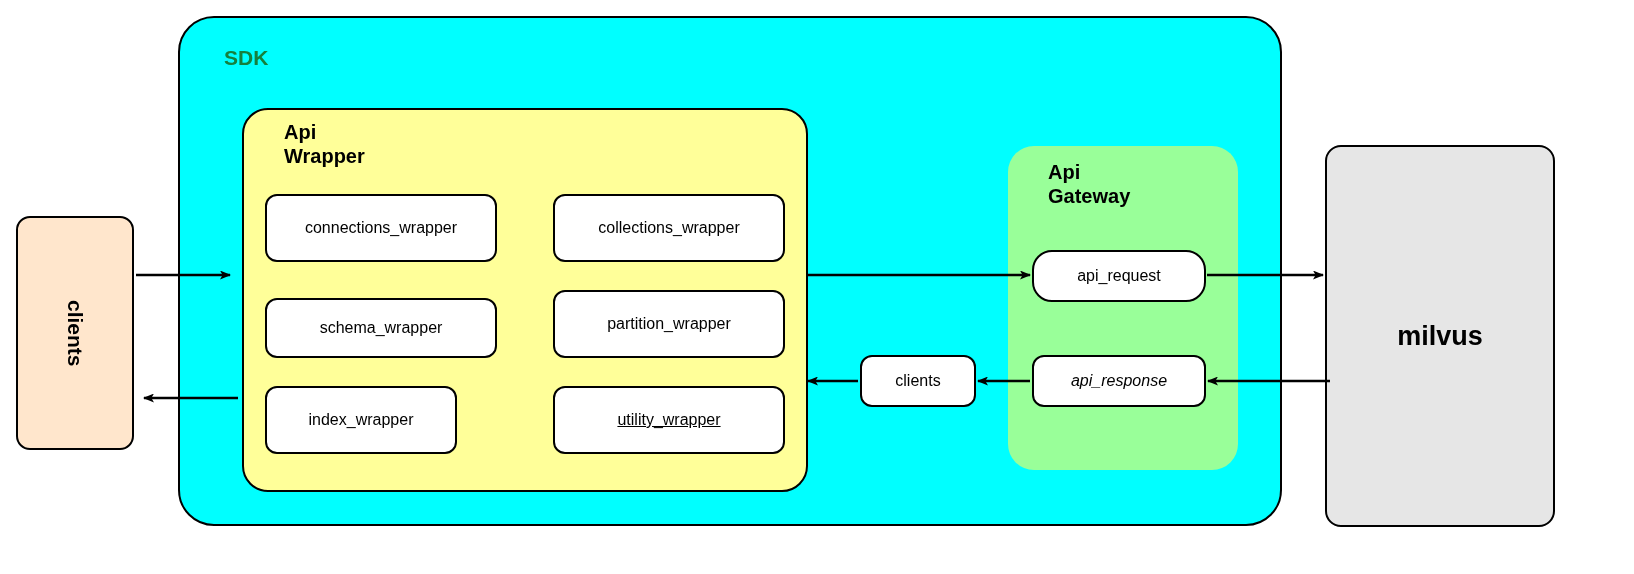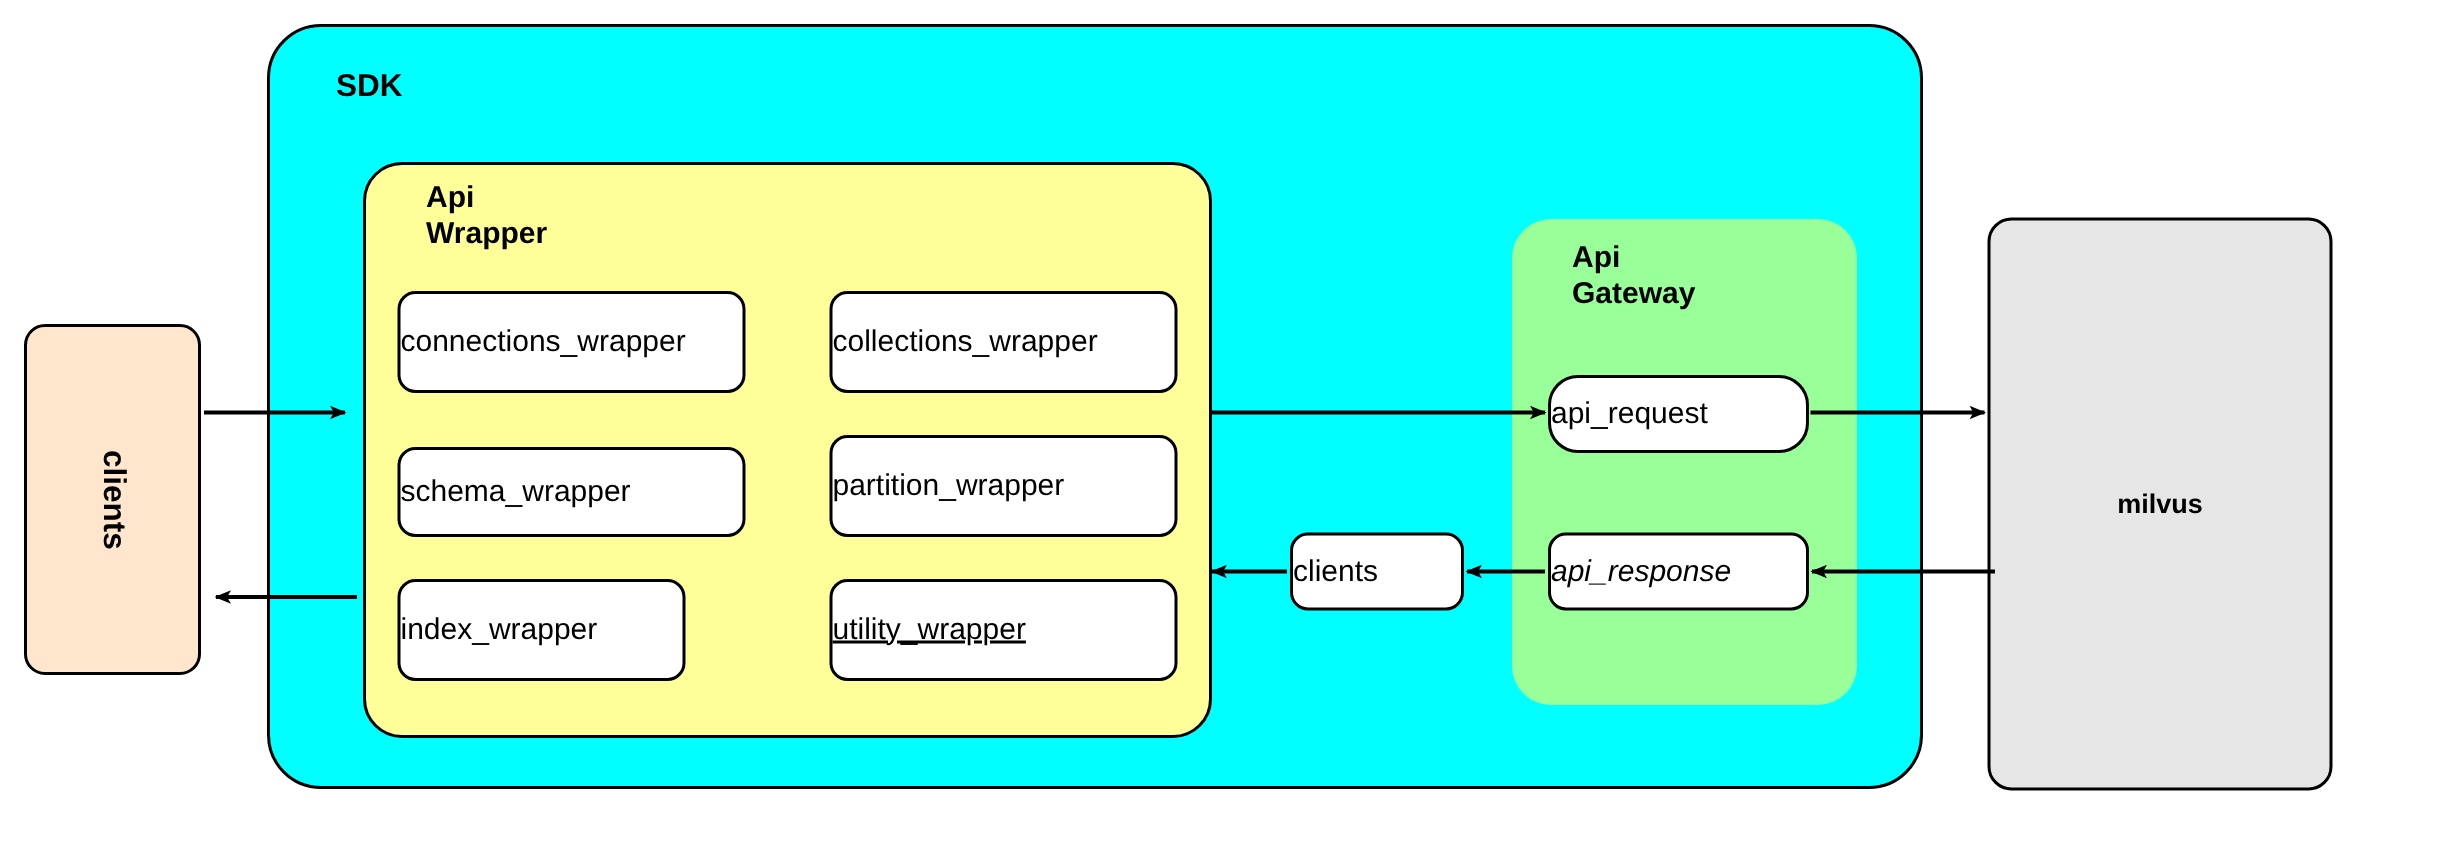--- a/index.html
+++ b/index.html
@@ -39,21 +39,21 @@
     border-radius: 36px;
     align-items: flex-start;
     justify-content: flex-start;
   }
   .sdk-label {
     position: absolute;
     left: 44px;
     top: 28px;
     font-size: 21px;
     font-weight: bold;
-    color: #000000;
+    color: #15803d;
     line-height: 1.18;
     white-space: pre-line;
     text-align: right;
   }
 
   
   .wrapper-box {
     left: 242px;
     top: 108px;
     width: 566px;
@@ -97,21 +97,22 @@
 
   
   .node {
     position: absolute;
     box-sizing: border-box;
     background: #ffffff;
     border: 2px solid #000000;
     border-radius: 12px;
     display: flex;
     align-items: center;
-    font-size: 20px;
+    justify-content: center;
+    font-size: 16px;
     color: #000000;
   }
 
   
   .clients-box {
     left: 16px;
     top: 216px;
     width: 118px;
     height: 234px;
     background: #ffe6cc;
@@ -129,21 +130,21 @@
   
   .milvus-box {
     left: 1325px;
     top: 145px;
     width: 230px;
     height: 382px;
     background: #e6e6e6;
     border-radius: 16px;
   }
   .milvus-label {
-    font-size: 18px;
+    font-size: 27px;
     font-weight: bold;
     color: #000000;
   }
 
   
   .checker-box {
     left: 860px;
     top: 355px;
     width: 116px;
     height: 52px;

